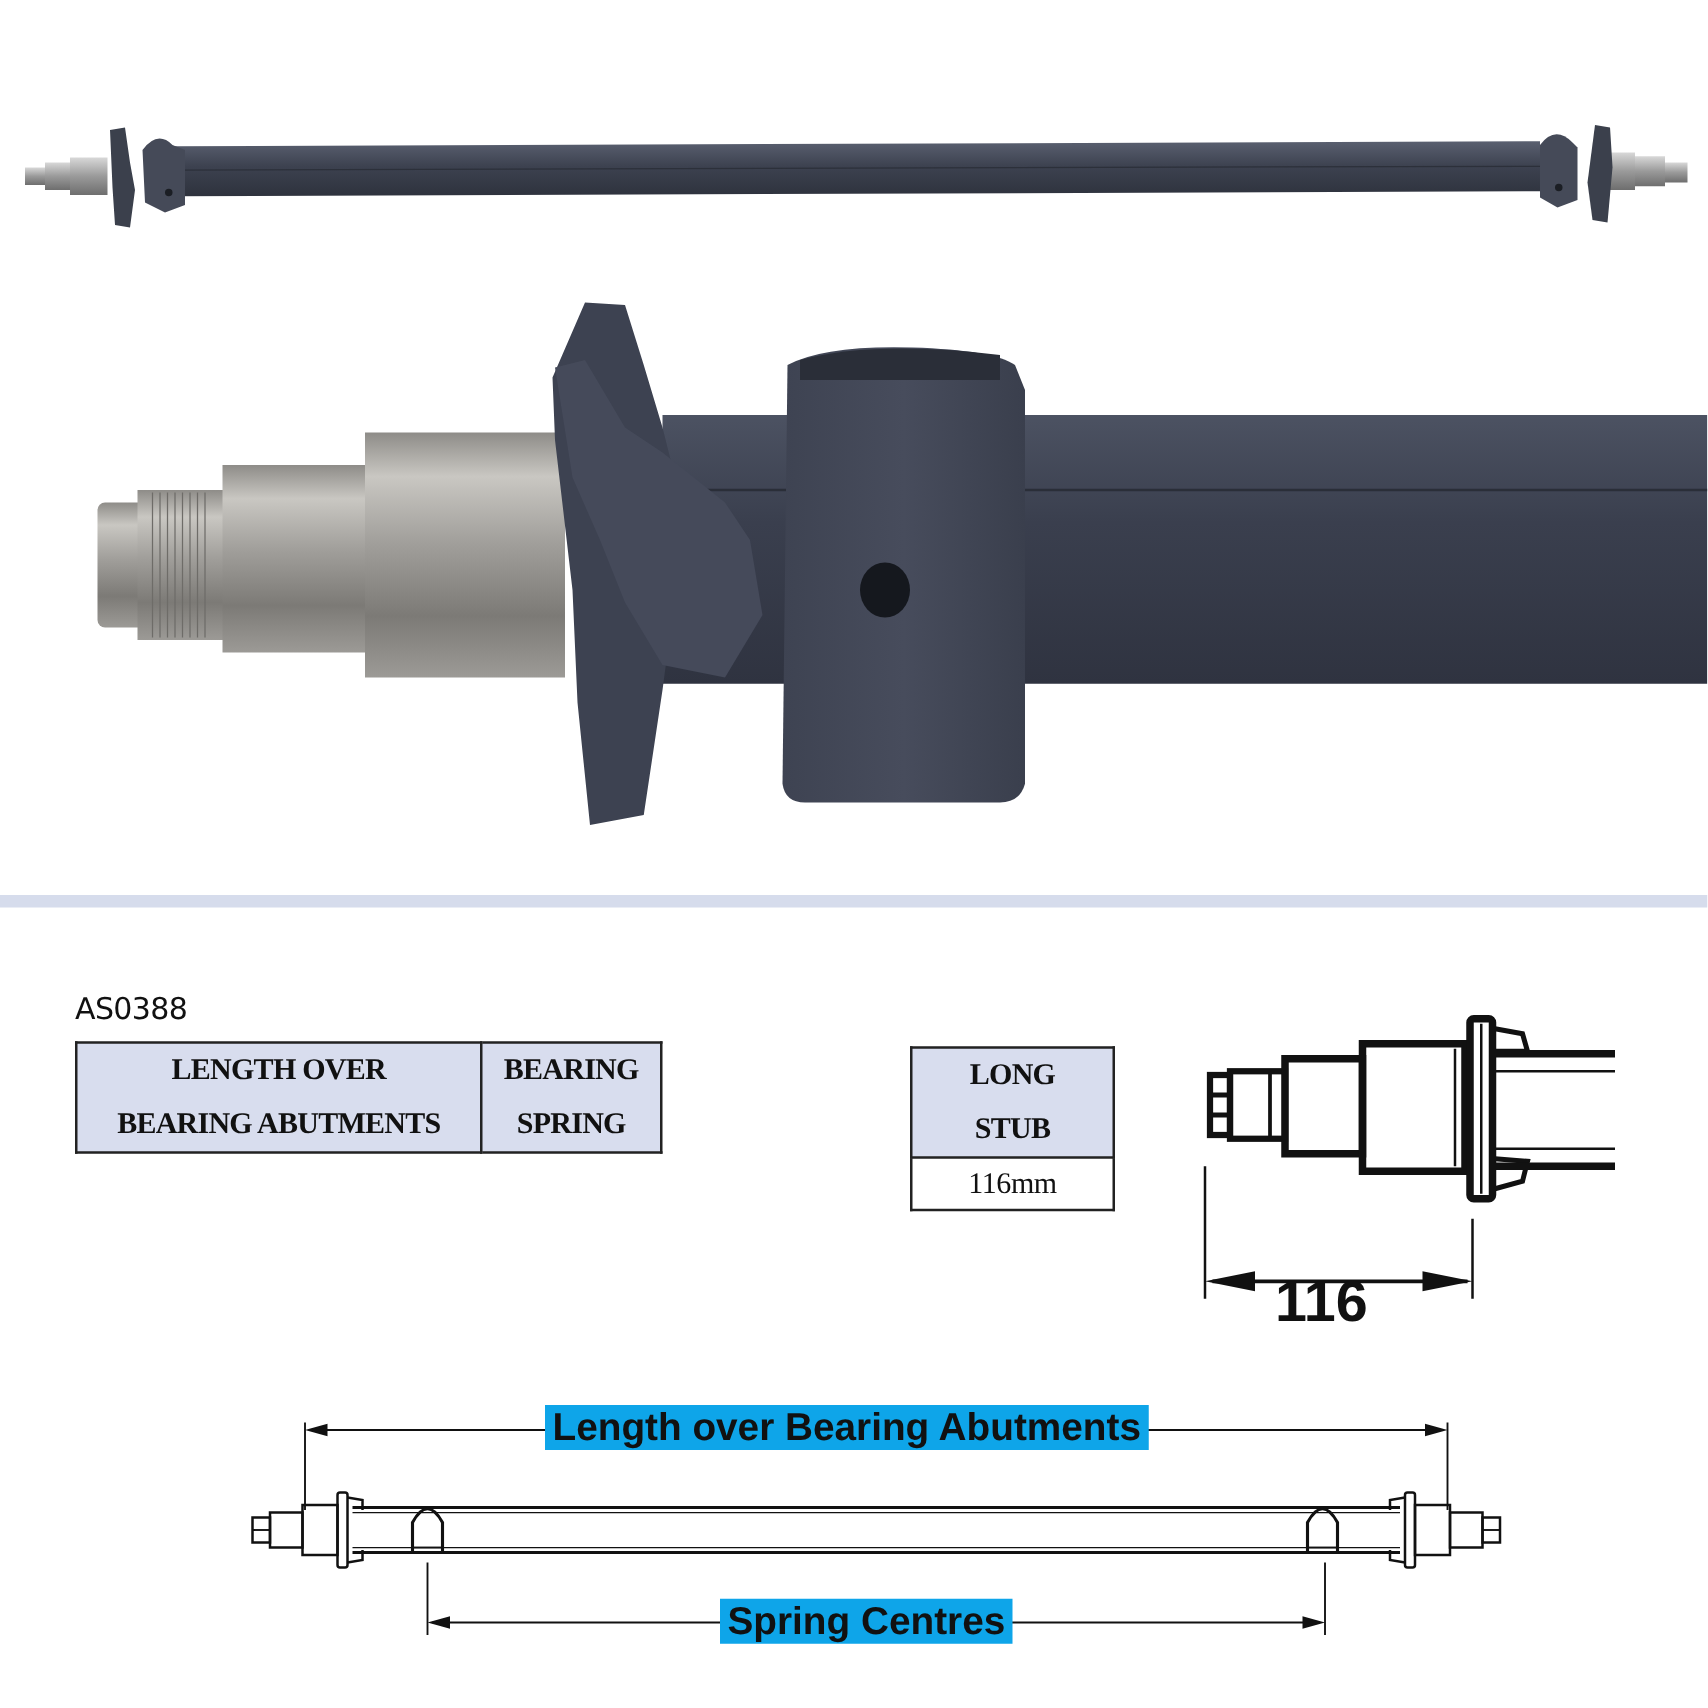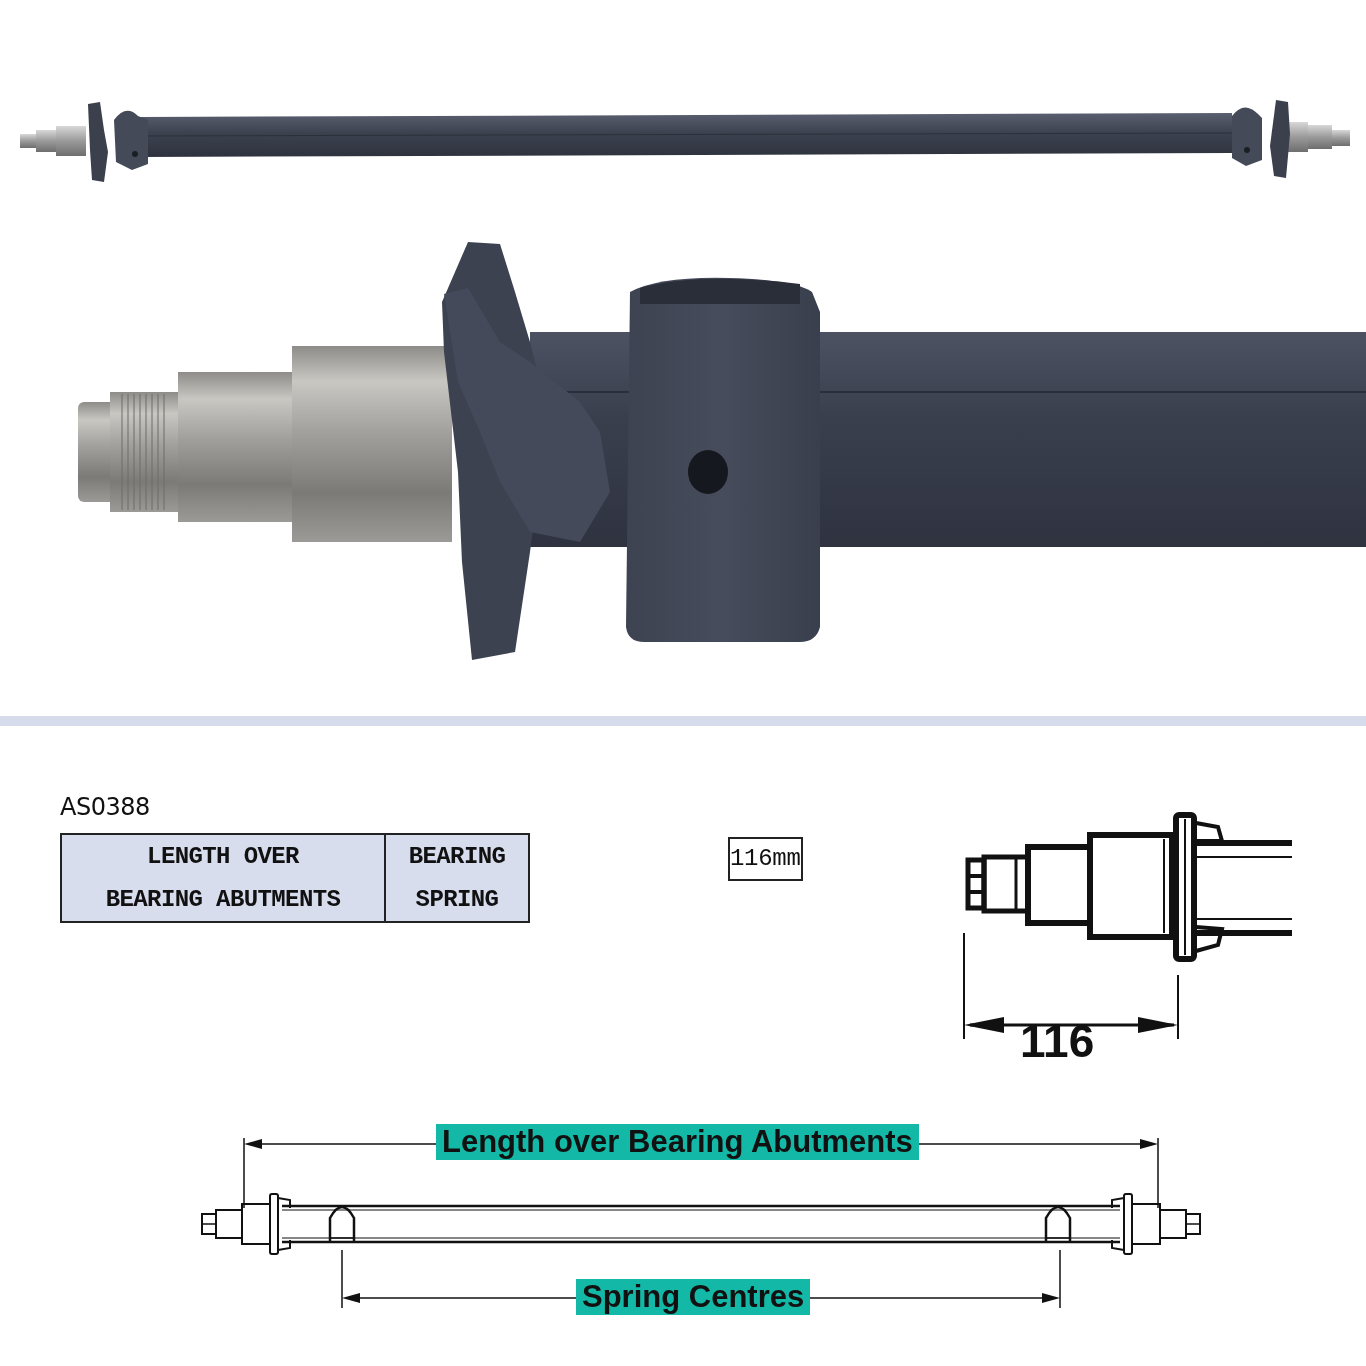--- a/index.html
+++ b/index.html
@@ -6,33 +6,33 @@
   body { width: 1366px; height: 1366px; position: relative; overflow: hidden;
          font-family: "Liberation Sans", sans-serif; color: #111; }
   .abs { position: absolute; }
   svg { display: block; }
 
   .divider { left: 0; top: 716px; width: 1366px; height: 10px; background: #d6dcec; }
 
   .spec-title { left: 60px; top: 793px; width: 468px; text-align: left;
                 font-family: "DejaVu Sans", sans-serif; font-weight: normal; font-size: 24px; letter-spacing: -0.5px; }
 
-  table.spec { border-collapse: collapse; font-family: Liberation Mono, monospace; border-radius: 24px; }
+  table.spec { border-collapse: collapse; font-family: Liberation Serif, serif; border-radius: 24px; }
   table.spec th, table.spec td { border: 2px solid #222; text-align: center; padding: 0; }
   table.spec th { background: #d8ddee; font-weight: bold; font-size: 24px; line-height: 43px; letter-spacing: -0.6px; }
   table.spec td { background: #ffffff; font-size: 24px; line-height: 40px; letter-spacing: -0.3px; }
 
   .t-main { left: 60px; top: 833px; }
   .t-main .c1 { width: 322px; }
   .t-main .c2 { width: 142px; }
 
   .t-stub { left: 728px; top: 837px; }
   .t-stub .c1 { width: 160px; }
 
-  .dim-label { font-family: "Liberation Sans", sans-serif; font-weight: bold; background: #14b8a6; white-space: nowrap; }
+  .dim-label { font-family: "Liberation Sans", sans-serif; font-weight: bold; background: #0ea5e9; white-space: nowrap; }
   .lbl-116 { left: 1020px; top: 1014px; font-size: 46px; background: transparent; }
   .lbl-loba { left: 436px; top: 1124px; font-size: 31px; padding: 0 6px; }
   .lbl-sc { left: 576px; top: 1279px; font-size: 31px; padding: 0 6px; }
 </style>
 </head>
 <body>
 
 <div class="abs" style="left:0;top:90px;">
   <svg width="1366" height="100" viewBox="0 0 1366 100">
     <defs>
@@ -136,20 +136,26 @@
         <div>SPRING</div>
       </th>
     </tr>
   </tbody>
     </table>
 </div>
 
 <div class="abs t-stub">
   <table class="spec">
     <tbody>
+        <tr>
+      <th class="c1">
+        <div>LONG</div>
+        <div>STUB</div>
+      </th>
+    </tr>
     <tr>
       <td>116mm</td>
     </tr>
   </tbody>
     </table>
 </div>
 
 <div class="abs" style="left:950px;top:805px;">
   <svg width="350" height="240" viewBox="0 0 350 240" fill="none" stroke="#111">
 

